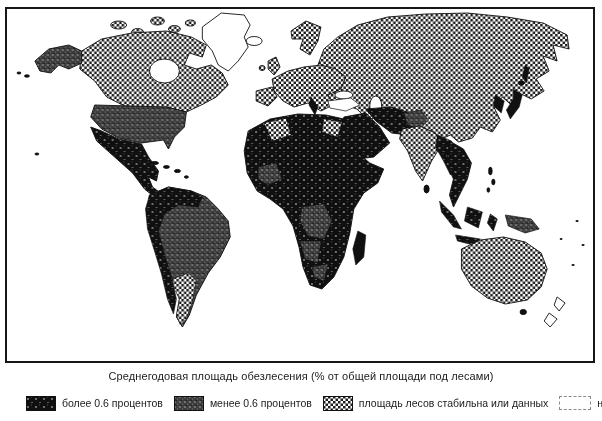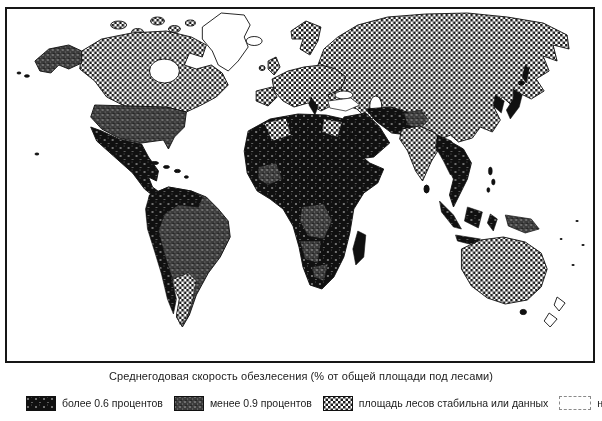--- a/index.html
+++ b/index.html
@@ -168,34 +168,34 @@
         <g fill="#101010" stroke="none">
           <ellipse cx="572" cy="212" rx="1.6" ry="1"></ellipse>
           <ellipse cx="578" cy="236" rx="1.6" ry="1"></ellipse>
           <ellipse cx="568" cy="256" rx="1.6" ry="1"></ellipse>
           <ellipse cx="556" cy="230" rx="1.4" ry="0.9"></ellipse>
         </g>
       </g>
     </svg>
   </div>
 
-  <div class="caption">Среднегодовая скорость обезлесения (% от общей площади под лесами)</div>
+  <div class="caption">Среднегодовая площадь обезлесения (% от общей площади под лесами)</div>
 
   <div class="legend">
     <div class="legend-item">
       <svg class="swatch" width="30" height="15">
         <rect x="0.5" y="0.5" width="29" height="14" fill="url(#patMore)" stroke="#101010"></rect>
       </svg>
       <span class="lbl">более 0.6 процентов</span>
     </div>
     <div class="legend-item">
       <svg class="swatch" width="30" height="15">
         <rect x="0.5" y="0.5" width="29" height="14" fill="url(#patLess)" stroke="#101010"></rect>
       </svg>
-      <span class="lbl">менее 0.9 процентов</span>
+      <span class="lbl">менее 0.6 процентов</span>
     </div>
     <div class="legend-item">
       <svg class="swatch" width="30" height="15">
         <rect x="0.5" y="0.5" width="29" height="14" fill="url(#patStable)" stroke="#101010"></rect>
       </svg>
       <span class="lbl">площадь лесов стабильна или данных</span>
     </div>
     <div class="legend-item">
       <span class="swatch-box"></span>
       <span class="lbl">нет данных</span>

